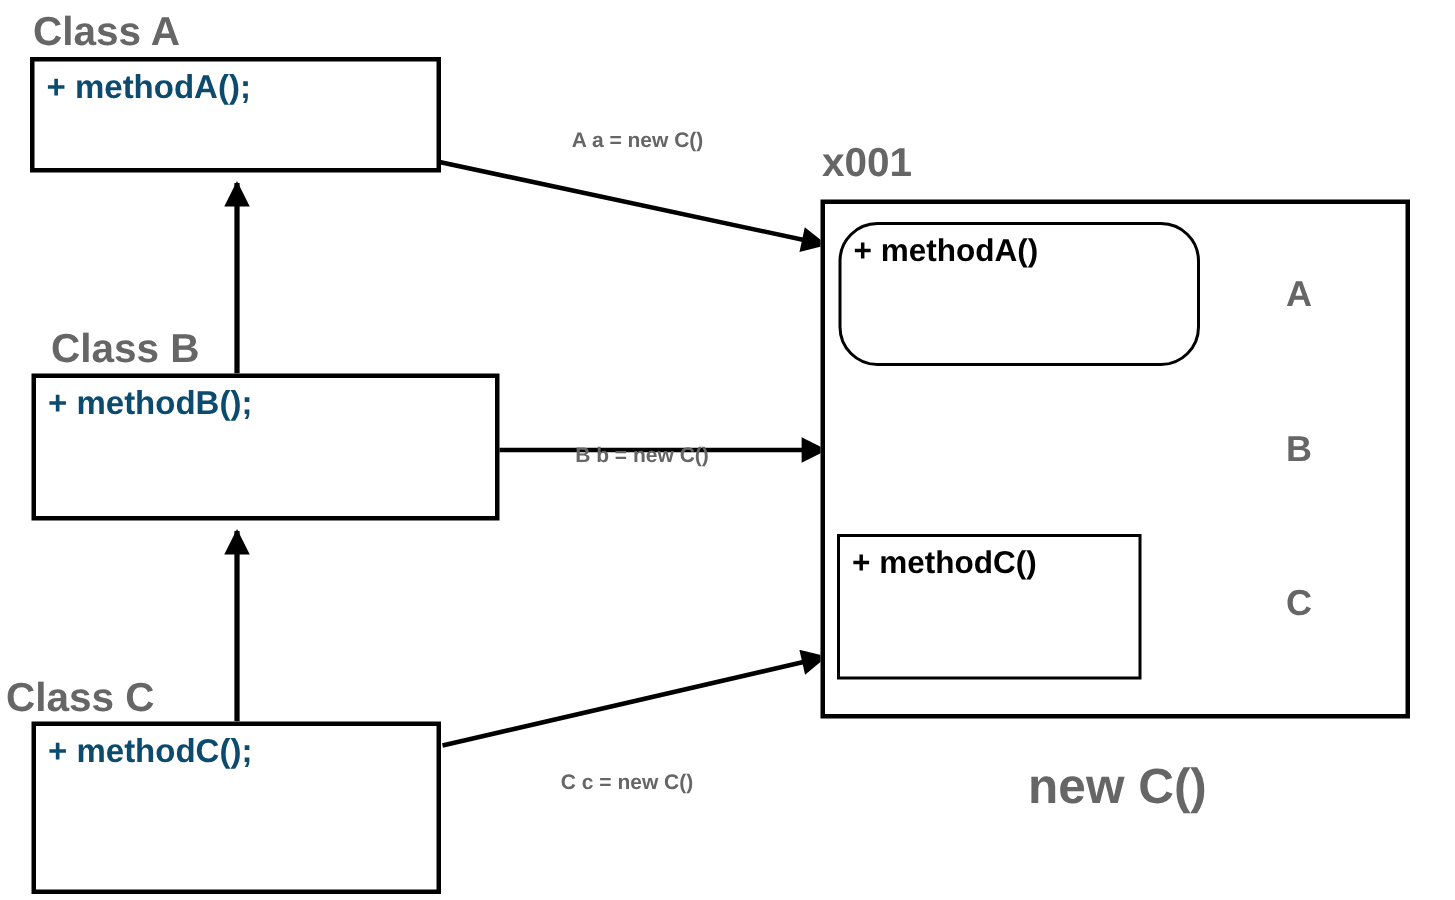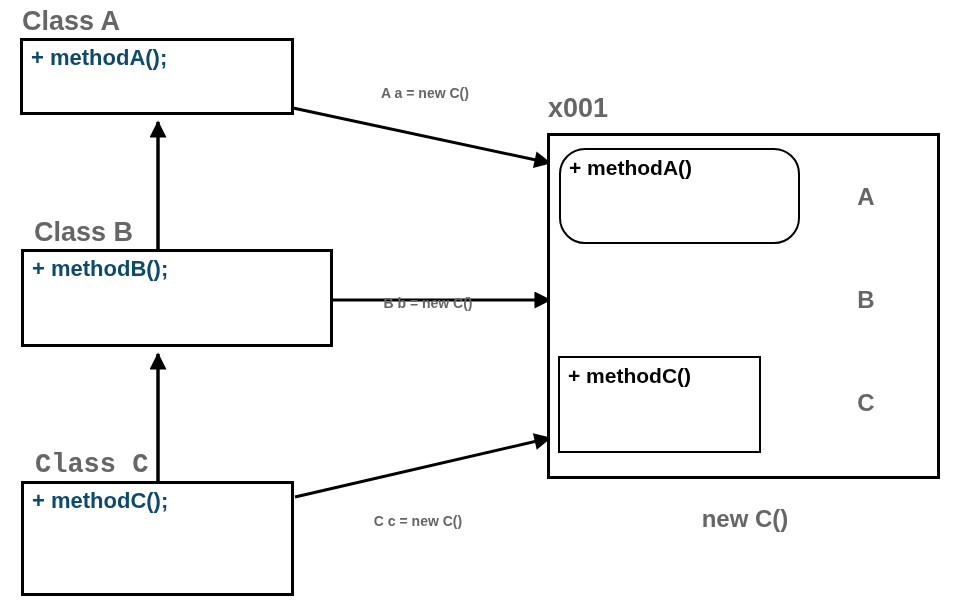--- a/index.html
+++ b/index.html
@@ -70,21 +70,21 @@
     font-weight: bold;
     font-size: 14px;
     width: 220px;
     text-align: center;
     white-space: nowrap;
   }
 
   .caption {
     color: #666666;
     font-weight: bold;
-    font-size: 24px;
+    font-size: 33px;
     width: 200px;
     text-align: center;
     white-space: nowrap;
   }
 
   svg.arrow-layer {
     position: absolute;
     left: 0; top: 0;
     width: 970px;
     height: 600px;
@@ -117,21 +117,21 @@
   <div class="abs lbl" style="left:22px; top:6px;">Class A</div>
   <div class="abs class-box" style="left:20px; top:38px; width:274px; height:77px;">
     <div class="method-text">+ methodA();</div>
   </div>
 
   <div class="abs lbl" style="left:34px; top:217px;">Class B</div>
   <div class="abs class-box" style="left:21px; top:249px; width:312px; height:98px;">
     <div class="method-text">+ methodB();</div>
   </div>
 
-  <div class="abs lbl" style="left:35px; top:450px;font-family:Liberation Mono, monospace;">Class C</div>
+  <div class="abs lbl" style="left:4px; top:450px;">Class C</div>
   <div class="abs class-box" style="left:21px; top:481px; width:273px; height:115px;">
     <div class="method-text">+ methodC();</div>
   </div>
 
   <div class="abs assign-lbl" style="left:315px; top:85px;">A a = new C()</div>
   <div class="abs assign-lbl" style="left:318px; top:263px;margin-top:32px;">B b = new C()</div>
   <div class="abs assign-lbl" style="left:308px; top:513px;">C c = new C()</div>
 
   <div class="abs lbl" style="left:548px; top:93px;text-align:center;">x001</div>
 

